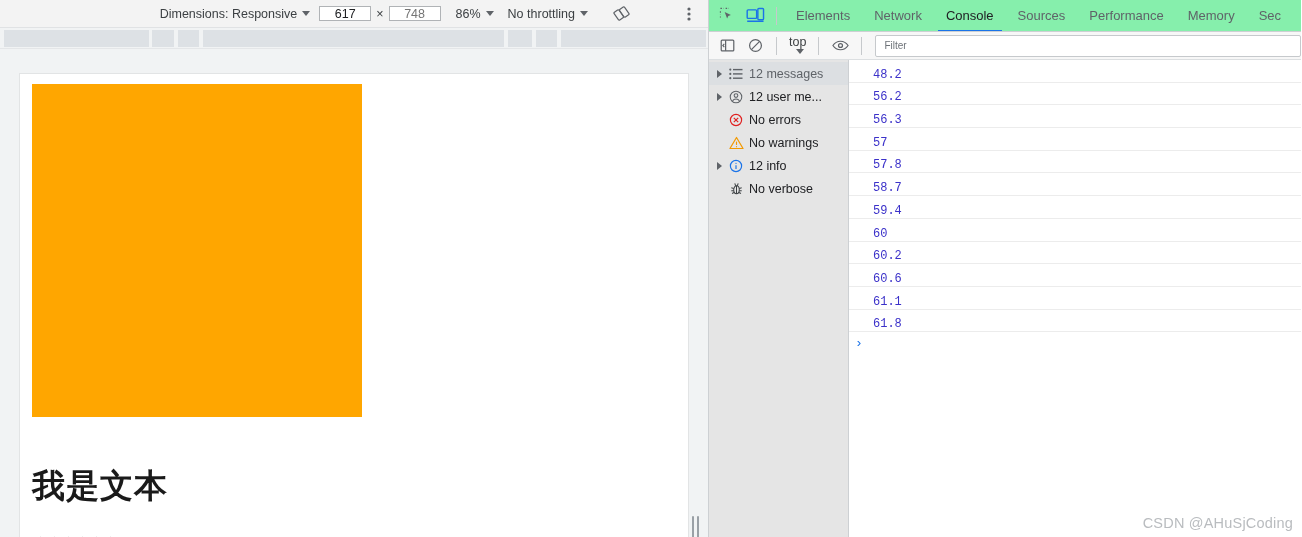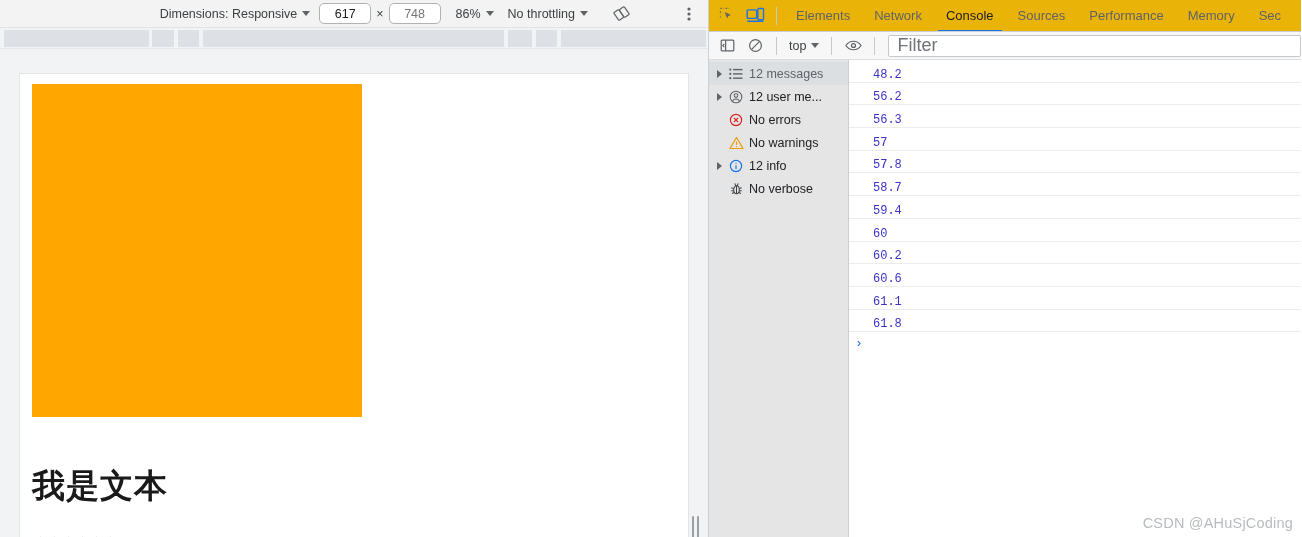--- a/index.html
+++ b/index.html
@@ -42,28 +42,28 @@
   }
   .caret {
     display: inline-block;
     width: 0; height: 0;
     margin-left: 5px;
     border-left: 4px solid transparent;
     border-right: 4px solid transparent;
     border-top: 5px solid #5f6368;
   }
   .dim-input {
-    width: 52px; height: 21px;
+    width: 52px; height: 15px;
     border: 1px solid #b0b3b6;
     background: #fff;
     font-family: "Liberation Sans", sans-serif;
     font-size: 12.5px;
     color: #202124;
     text-align: center;
-    border-radius: 5px;
+    border-radius: 0;
     margin: 0 3px;
     outline: none;
   }
   .dim-input.placeholder-style { color: #9aa0a6; }
   .times { font-size: 12.5px; color: #3c4043; padding: 0 2px; }
   .icon-btn {
     width: 26px; height: 24px;
     display: flex; align-items: center; justify-content: center;
     cursor: default;
   }
@@ -137,21 +137,21 @@
 
   
   .devtools {
     position: relative;
     width: 592px; height: 537px;
     background: #ffffff;
     display: flex; flex-direction: column;
   }
   .dt-tabbar {
     height: 32px;
-    background: #eab308;
+    background: #86efac;
     border-bottom: 1px solid #cdd0d3;
     display: flex; align-items: center;
     padding-left: 4px;
     overflow: hidden;
     flex: 0 0 auto;
   }
   .tb-icon {
     width: 28px; height: 28px;
     display: flex; align-items: center; justify-content: center;
     cursor: default; flex: 0 0 auto;
@@ -187,36 +187,37 @@
     border-bottom: 1px solid #dcdfe1;
     display: flex; align-items: center;
     padding-left: 4px;
     flex: 0 0 auto;
   }
   .ctx-select {
     display: flex; align-items: center;
     height: 21px; padding: 0 5px;
     font-size: 12.5px; color: #3c4043;
     cursor: default;
+    flex-direction: column;
   }
   .filter-box {
     flex: 1;
     height: 22px;
     border: 1px solid #c6c9cc;
     background: #fff;
     border-radius: 2px;
     margin-left: 6px;
     display: flex; align-items: center;
     padding: 0 8px;
   }
   .filter-box input {
     width: 100%;
     border: none; outline: none;
     font-family: "Liberation Sans", sans-serif;
-    font-size: 18px;
+    font-size: 10px;
     color: #202124;
     background: transparent;
   }
   .filter-box input::placeholder { color: #6d7278; }
 
   .console-body {
     flex: 1;
     display: flex;
     min-height: 0;
     position: relative;

